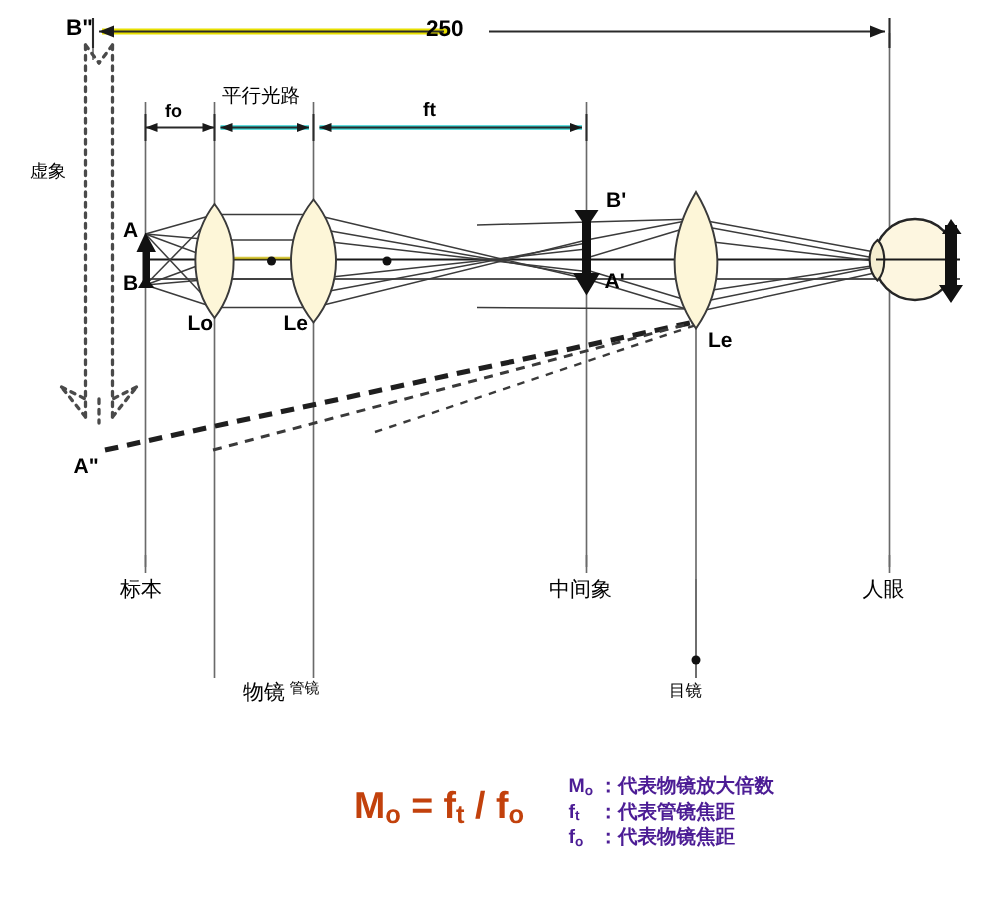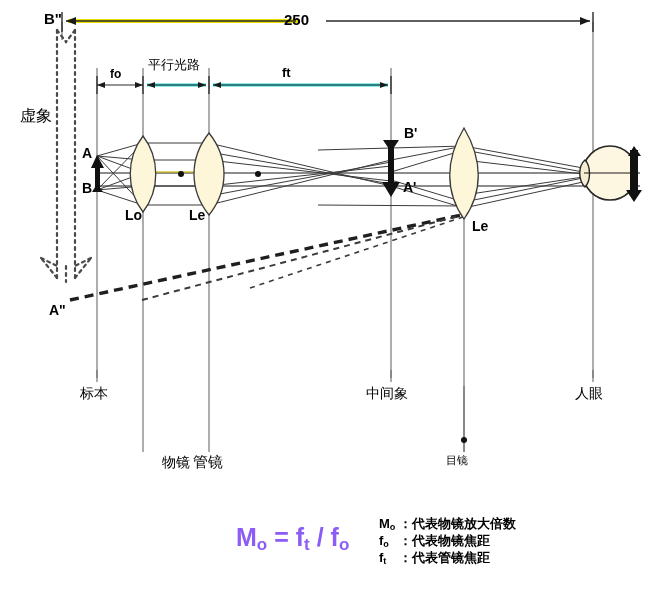--- a/index.html
+++ b/index.html
@@ -35,32 +35,32 @@
     font-weight: bold;
   }
   .cjk {
     font-family: "DejaVu Sans", "Liberation Sans", sans-serif;
     font-weight: normal;
   }
   .formula {
     position: absolute;
     font-family: "Liberation Sans", "DejaVu Sans", sans-serif;
     font-weight: bold;
-    color: #8b5cf6;
+    color: #c2410c;
     white-space: nowrap;
   }
   .formula .sub {
     font-size: 0.68em;
     vertical-align: -0.22em;
   }
   .legend {
     position: absolute;
     font-family: "DejaVu Sans", "Liberation Sans", sans-serif;
     font-weight: bold;
-    color: #000000;
+    color: #4c1d95;
     white-space: nowrap;
     line-height: 1.22;
   }
   .legend-row {
     display: block;
   }
   .legend-sym {
     display: inline-block;
     width: 20px;
     font-family: "Liberation Sans", "DejaVu Sans", sans-serif;
@@ -242,21 +242,21 @@
       <line x1="464" y1="386" x2="464" y2="452"></line>
       <circle cx="464" cy="440" r="3" fill="#111111" stroke="none"></circle>
     </g>
 
   </svg>
 
   <div class="lbl lbl-bold" style="left:44px; top:11px; font-size:15px;">B"</div>
 
   <div class="lbl lbl-bold" style="left:284px; top:12px; font-size:15px;text-align:center;">250</div>
 
-  <div class="lbl cjk" style="left:20px; top:108px; font-size:16px;">虚象</div>
+  <div class="lbl cjk" style="left:20px; top:108px; font-size:12px;">虚象</div>
 
   <div class="lbl cjk" style="left:148px; top:58px; font-size:13px;">平行光路</div>
 
   <div class="lbl lbl-bold" style="left:110px; top:68px; font-size:12px;">fo</div>
 
   <div class="lbl lbl-bold" style="left:282px; top:66px; font-size:13px;">ft</div>
 
   <div class="lbl lbl-bold" style="left:82px; top:146px; font-size:14px;">A</div>
 
   <div class="lbl lbl-bold" style="left:82px; top:181px; font-size:14px;">B</div>
@@ -274,37 +274,37 @@
   <div class="lbl lbl-bold" style="left:472px; top:219px; font-size:14px;">Le</div>
 
   <div class="lbl cjk" style="left:80px; top:386px; font-size:14px;">标本</div>
 
   <div class="lbl cjk" style="left:366px; top:386px; font-size:14px;">中间象</div>
 
   <div class="lbl cjk" style="left:575px; top:386px; font-size:14px;text-align:center;">人眼</div>
 
   <div class="lbl cjk" style="left:126px; top:455px; font-size:14px;padding-left:36px;">物镜</div>
 
-  <div class="lbl cjk" style="left:193px; top:455px; font-size:15px;text-align:right;">管镜</div>
+  <div class="lbl cjk" style="left:193px; top:455px; font-size:10px;text-align:right;">管镜</div>
 
   <div class="lbl cjk" style="left:446px; top:455px; font-size:11px;">目镜</div>
 
   <div class="formula" style="left:236px; top:523px; font-size:25px;">
     <span>M</span><span class="sub">o</span>
     <span>=</span>
     <span>f</span><span class="sub">t</span>
     <span>/</span>
     <span>f</span><span class="sub">o</span>
   </div>
 
   <div class="legend" style="left:379px; top:516px; font-size:13px;">
     <span class="legend-row">
       <span class="legend-sym"><span>M</span><span class="sub">o</span></span><span>：</span><span>代表物镜放大倍数</span>
     </span>
     <span class="legend-row">
+      <span class="legend-sym"><span>f</span><span class="sub">t</span></span><span>：</span><span>代表管镜焦距</span>
+    </span>
+    <span class="legend-row">
       <span class="legend-sym"><span>f</span><span class="sub">o</span></span><span>：</span><span>代表物镜焦距</span>
     </span>
-    <span class="legend-row">
-      <span class="legend-sym"><span>f</span><span class="sub">t</span></span><span>：</span><span>代表管镜焦距</span>
-    </span>
   </div>
 
 </div>
 
 </body></html>

